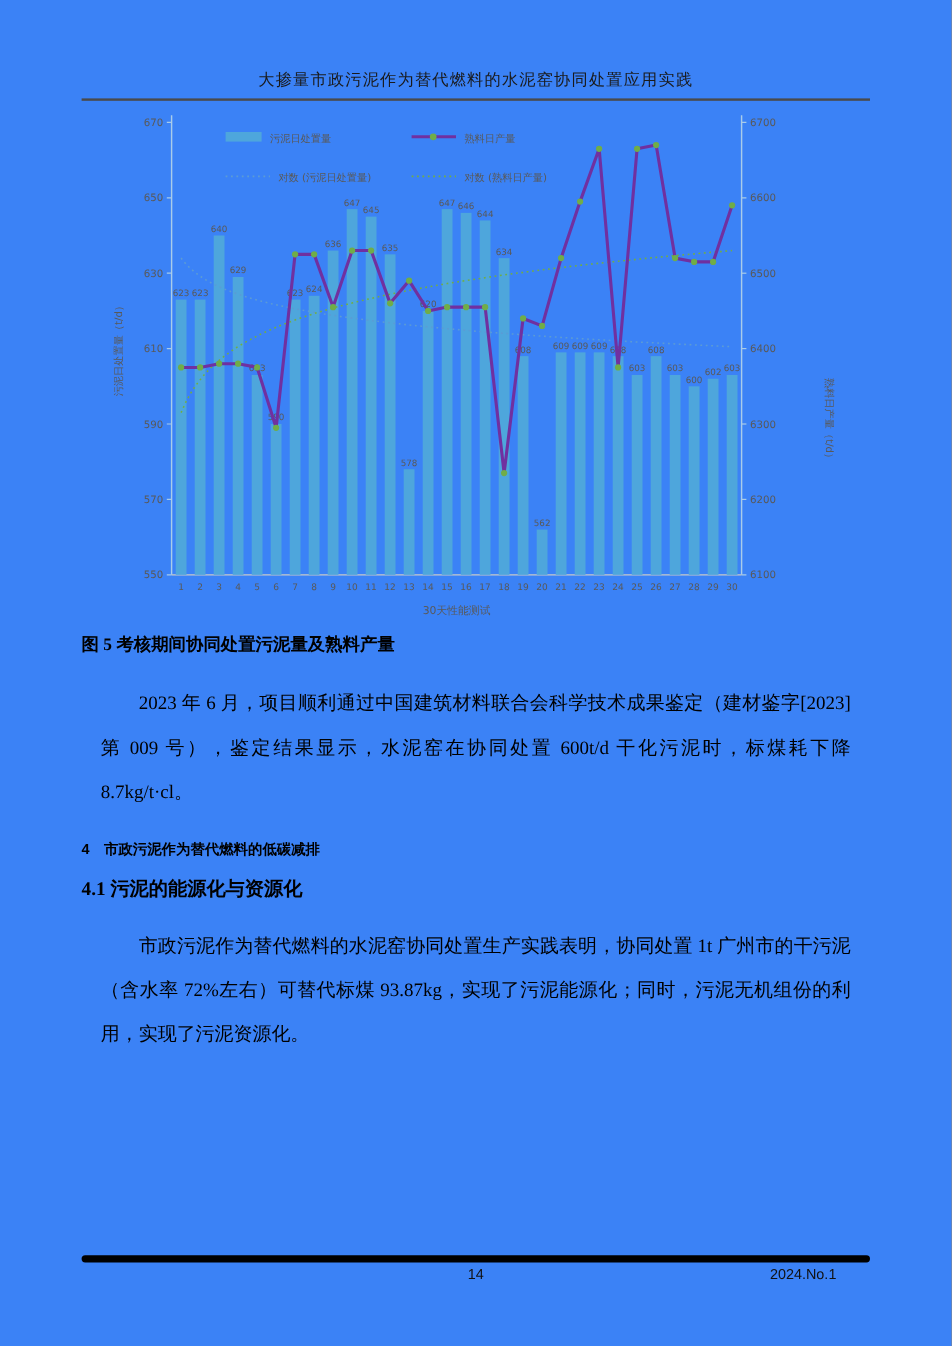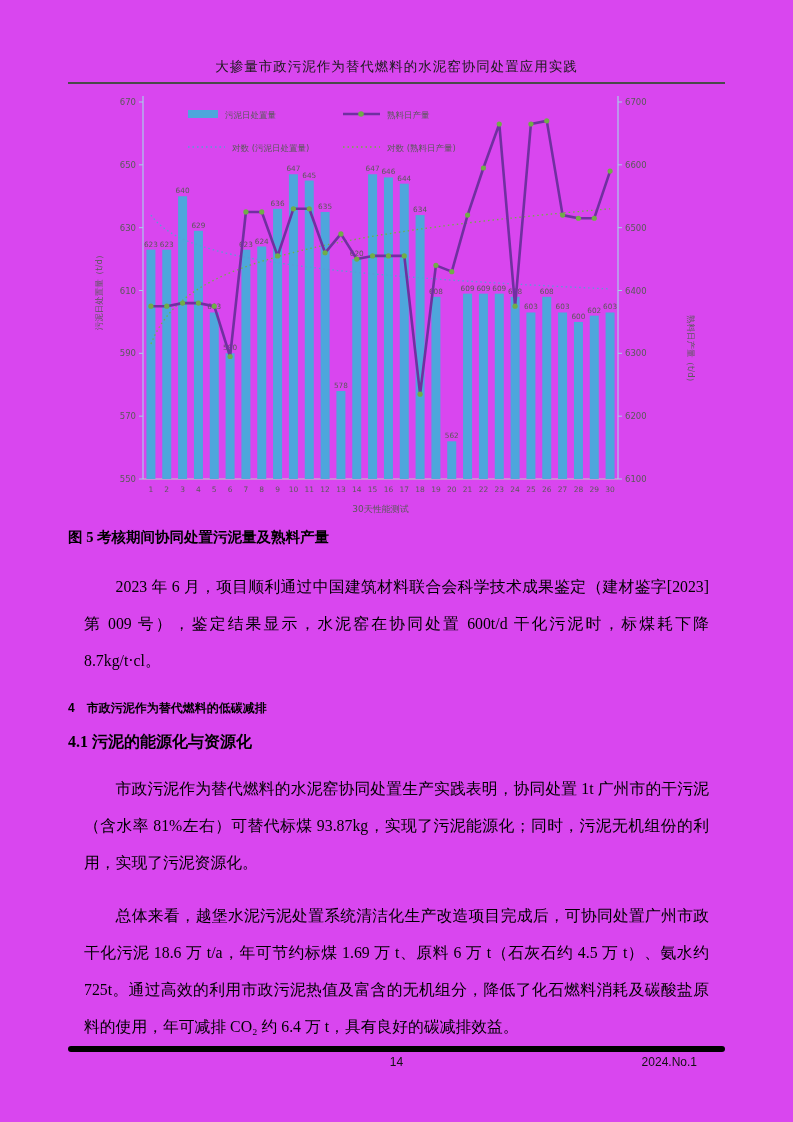--- a/index.html
+++ b/index.html
@@ -1,19 +1,19 @@
 <!DOCTYPE html>
 <html><head>
 <meta charset="utf-8">
 <style>
   html,body{margin:0;padding:0;background:#888;}
   .page{
     position:relative;
     width:793px;height:1122px;
-    background:#d946ef;
+    background:#3b82f6;
     margin:0 auto;
     overflow:hidden;
     font-family:"Liberation Serif", serif;
     color:#000;
   }
   .header{
     position:absolute;left:68px;top:58px;width:657px;
     text-align:center;
     border-bottom:2px solid #4a4a4a;
     padding-bottom:6px;
@@ -265,22 +265,21 @@
         </g>
       </svg>
   </div>
 
   <div class="caption">图 5  考核期间协同处置污泥量及熟料产量</div>
 
   <div class="body-flow">
     <p>2023 年 6 月，项目顺利通过中国建筑材料联合会科学技术成果鉴定（建材鉴字[2023]第 009 号），鉴定结果显示，水泥窑在协同处置 600t/d 干化污泥时，标煤耗下降 8.7kg/t·cl。</p>
     <h2>4　市政污泥作为替代燃料的低碳减排</h2>
     <h3>4.1 污泥的能源化与资源化</h3>
-    <p>市政污泥作为替代燃料的水泥窑协同处置生产实践表明，协同处置 1t 广州市的干污泥（含水率 81%左右）可替代标煤 93.87kg，实现了污泥能源化；同时，污泥无机组份的利用，实现了污泥资源化。</p>
-    <p>总体来看，越堡水泥污泥处置系统清洁化生产改造项目完成后，可协同处置广州市政干化污泥 18.6 万 t/a，年可节约标煤 1.69 万 t、原料 6 万 t（石灰石约 4.5 万 t）、氨水约 725t。通过高效的利用市政污泥热值及富含的无机组分，降低了化石燃料消耗及碳酸盐原料的使用，年可减排 CO₂ 约 6.4 万 t，具有良好的碳减排效益。</p>
+    <p>市政污泥作为替代燃料的水泥窑协同处置生产实践表明，协同处置 1t 广州市的干污泥（含水率 72%左右）可替代标煤 93.87kg，实现了污泥能源化；同时，污泥无机组份的利用，实现了污泥资源化。</p>
   </div>
 
   <div class="footer">
     <div class="footer-bar"></div>
     <div class="footer-row">
       <span class="page-num">14</span>
       <span class="issue">2024.No.1</span>
     </div>
   </div>
 

